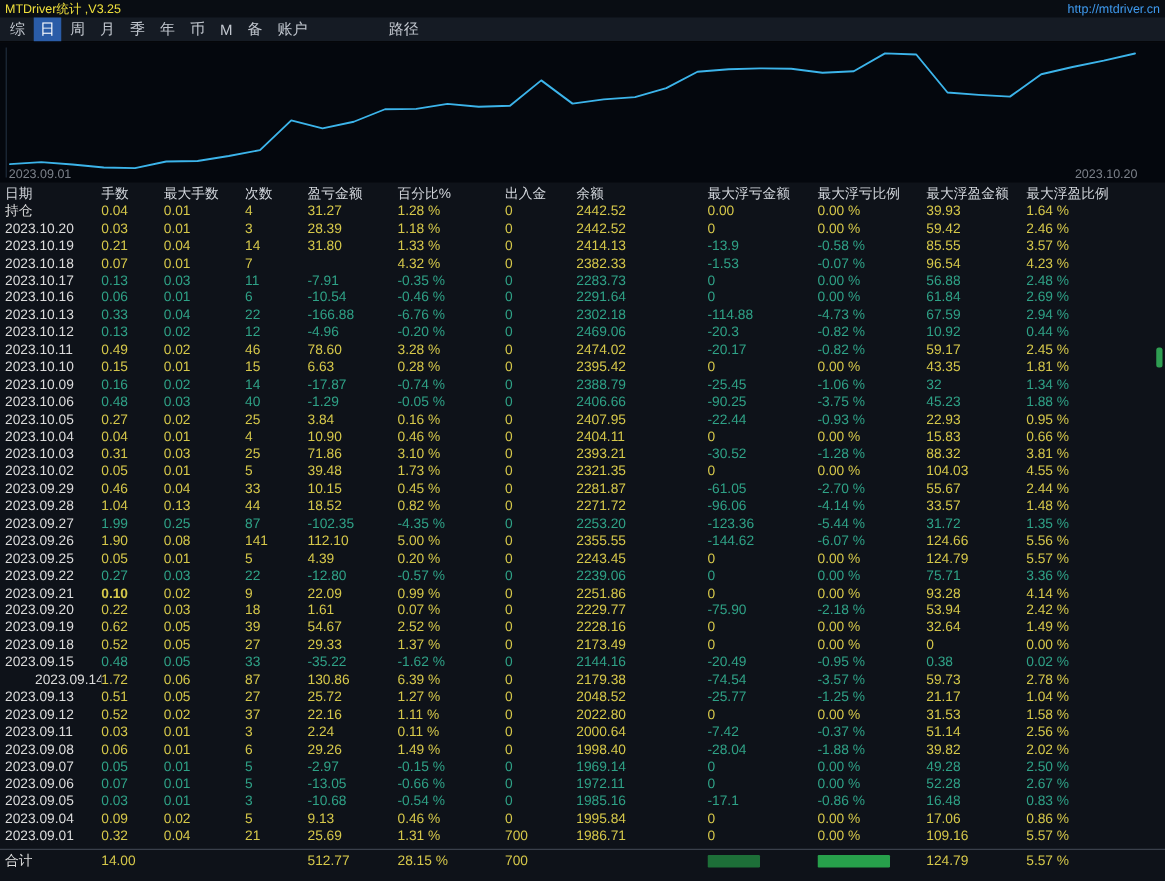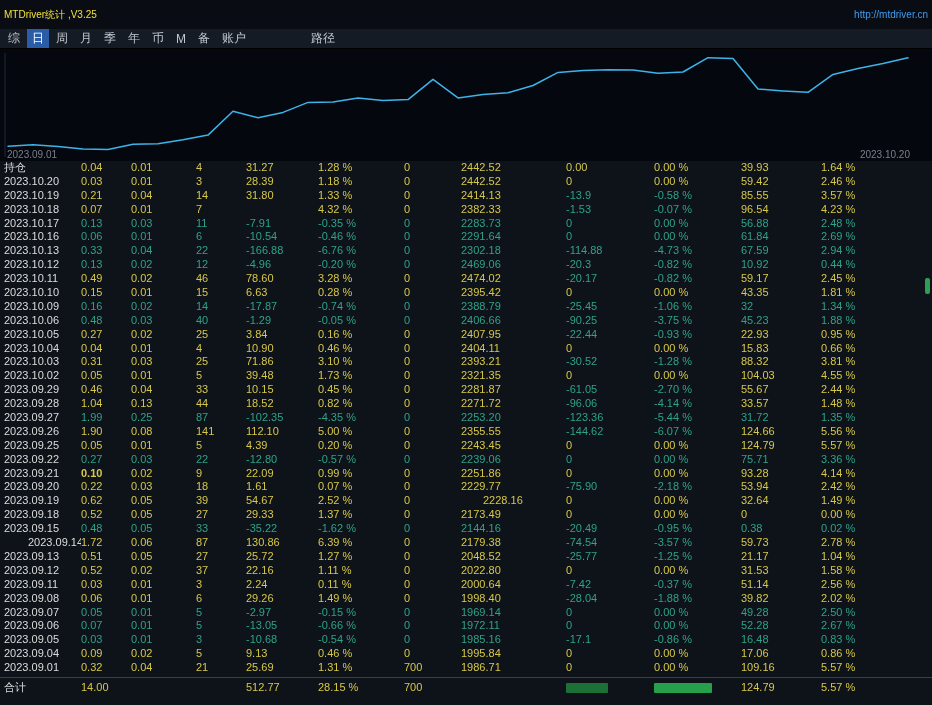--- a/index.html
+++ b/index.html
@@ -5,21 +5,21 @@
   * { margin:0; padding:0; box-sizing:border-box; }
   html,body { width:932px; height:705px; overflow:hidden; }
   body {
     background:#0e1219;
     font-family:"Liberation Sans","DejaVu Sans",sans-serif;
     color:#dcdcdc;
     position:relative;
   }
   
   .titlebar {
-    height:29px; background:#090d13;
+    height:14px; background:#090d13;
     display:flex; justify-content:space-between; align-items:center;
     padding:0 4px; font-size:10px; line-height:13px;
   }
   
   .menubar {
     height:20px; background:#151b24; border-bottom:1px solid #000;
     display:flex; align-items:center; padding-left:3px;
     font-size:12px; color:#c2c7cf;
   }
   .menu-item {
@@ -82,20 +82,34 @@
 <div class="chart">
   <svg id="chart-svg" width="932" height="112" viewBox="0 0 932 112" preserveAspectRatio="none">
     <line x1="5" y1="4" x2="5" y2="108" stroke="#1e2b3a" stroke-width="1"></line>
     <polyline id="equity-line" fill="none" stroke-width="1.5" stroke-linejoin="round" stroke-linecap="round" stroke="#3cb4ea" points="8.0,97.3 33.0,95.7 58.0,97.6 83.0,100.0 108.0,100.5 133.0,95.2 158.0,94.8 183.0,90.8 208.0,86.1 233.0,62.3 258.0,68.7 283.0,63.4 308.0,53.4 333.0,53.1 358.0,49.1 383.0,51.4 408.0,50.6 433.0,30.3 458.0,48.9 483.0,45.5 508.0,43.7 533.0,36.5 558.0,23.4 583.0,21.4 608.0,20.7 633.0,21.0 658.0,24.2 683.0,23.0 708.0,8.7 733.0,9.6 758.0,40.0 783.0,41.9 808.0,43.3 833.0,25.4 858.0,19.6 883.0,14.5 908.0,8.8"></polyline>
   </svg>
   <span class="chart-label left">2023.09.01</span>
   <span class="chart-label right">2023.10.20</span>
 </div>
 
 <div>
+  <div class="grid thead">
+      <div>日期</div>
+      <div>手数</div>
+      <div>最大手数</div>
+      <div>次数</div>
+      <div>盈亏金额</div>
+      <div>百分比%</div>
+      <div>出入金</div>
+      <div>余额</div>
+      <div>最大浮亏金额</div>
+      <div>最大浮亏比例</div>
+      <div>最大浮盈金额</div>
+      <div>最大浮盈比例</div>
+    </div>
   <div>
       <div class="grid trow">
         <div class="c-date" style="color: rgb(220, 220, 220);">持仓</div>
         <div style="color: rgb(214, 200, 74);">0.04</div>
         <div style="color: rgb(214, 200, 74);">0.01</div>
         <div style="color: rgb(214, 200, 74);">4</div>
         <div style="color: rgb(214, 200, 74);">31.27</div>
         <div style="color: rgb(214, 200, 74);">1.28 %</div>
         <div style="color: rgb(214, 200, 74);">0</div>
         <div style="color: rgb(214, 200, 74);">2442.52</div>
@@ -427,21 +441,21 @@
         <div style="color: rgb(214, 200, 74);">2.42 %</div>
       </div>
       <div class="grid trow">
         <div class="c-date" style="color: rgb(220, 220, 220);">2023.09.19</div>
         <div style="color: rgb(214, 200, 74);">0.62</div>
         <div style="color: rgb(214, 200, 74);">0.05</div>
         <div style="color: rgb(214, 200, 74);">39</div>
         <div style="color: rgb(214, 200, 74);">54.67</div>
         <div style="color: rgb(214, 200, 74);">2.52 %</div>
         <div style="color: rgb(214, 200, 74);">0</div>
-        <div style="color: rgb(214, 200, 74); margin-left: 22px;">2228.16</div>
+        <div style="color: rgb(214, 200, 74);">2228.16</div>
         <div style="color: rgb(214, 200, 74);">0</div>
         <div style="color: rgb(214, 200, 74);">0.00 %</div>
         <div style="color: rgb(214, 200, 74);">32.64</div>
         <div style="color: rgb(214, 200, 74);">1.49 %</div>
       </div>
       <div class="grid trow">
         <div class="c-date" style="color: rgb(220, 220, 220);">2023.09.18</div>
         <div style="color: rgb(214, 200, 74);">0.52</div>
         <div style="color: rgb(214, 200, 74);">0.05</div>
         <div style="color: rgb(214, 200, 74);">27</div>

